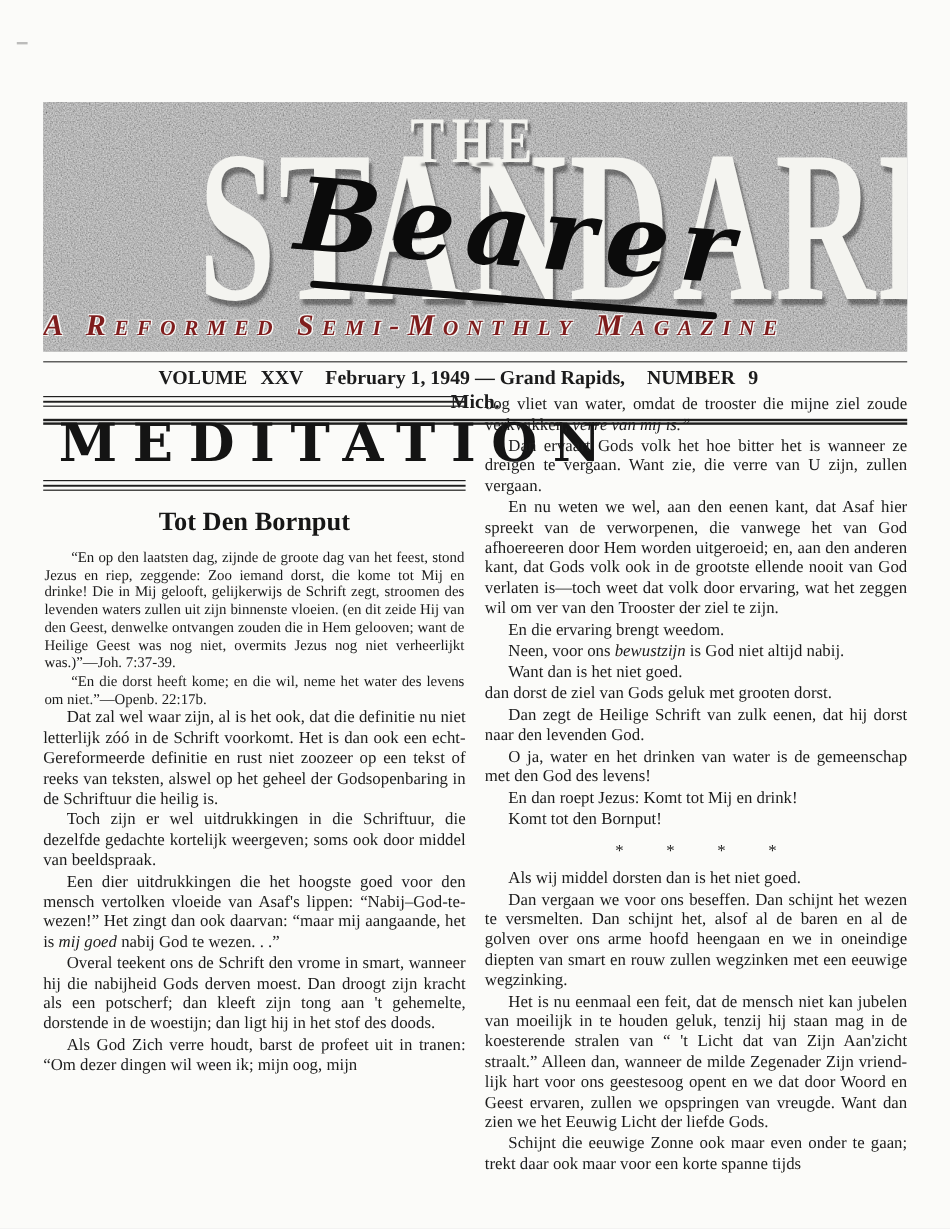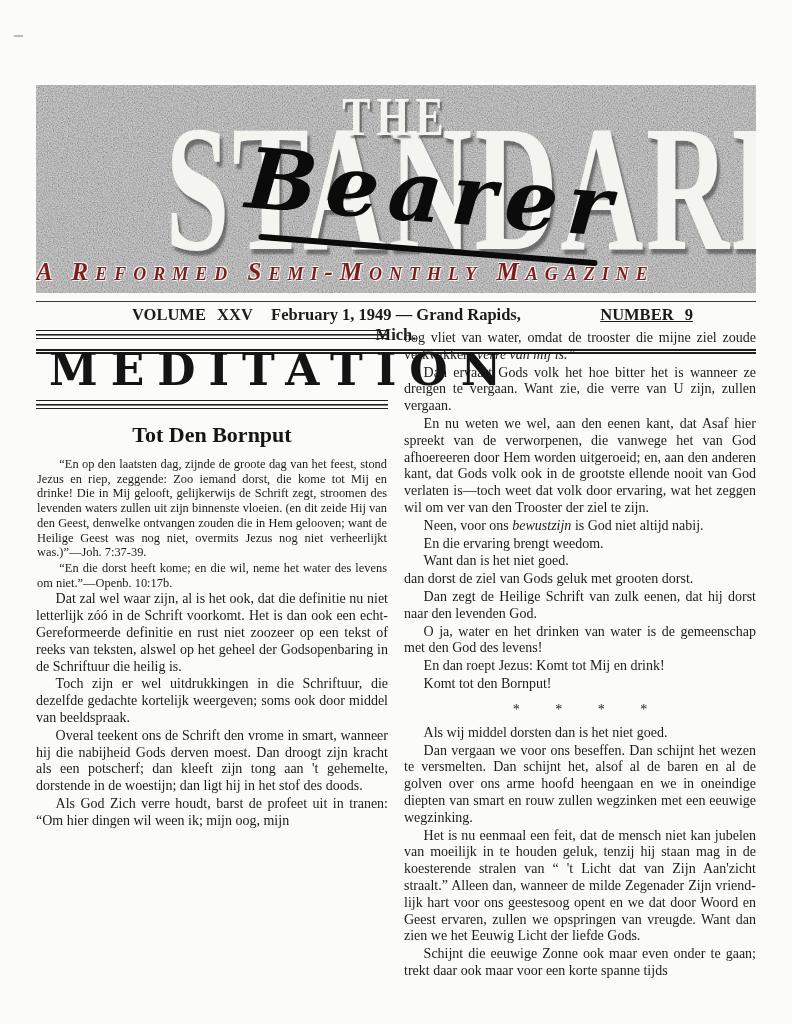--- a/index.html
+++ b/index.html
@@ -45,21 +45,21 @@
 
   
   .issue-bar{
     position:absolute;left:36px;top:301px;width:720px;box-sizing:border-box;
     border-top:1px solid #3a3a3a;border-bottom:5px double #1e1e1e;
     padding:3px 2px 4px 2px;display:flex;align-items:baseline;
     font-family:"Liberation Serif",serif;font-weight:bold;font-size:16.5px;
   }
   .issue-bar .vol{width:30%;text-align:right;word-spacing:7px;}
   .issue-bar .date{width:40%;text-align:center;}
-  .issue-bar .num{width:30%;text-align:center;word-spacing:7px;text-decoration:underline;}
+  .issue-bar .num{width:30%;text-align:left;word-spacing:7px;}
 
   
   .cols{position:absolute;left:36px;top:330px;width:720px;display:flex;gap:16px;}
   .col-left{width:352px;}
   .col-right{width:352px;}
 
   .rule3{
     height:7px;border-top:1.6px solid #1f1f1f;border-bottom:1.6px solid #1f1f1f;
     background-image:linear-gradient(#1f1f1f,#1f1f1f);
     background-size:100% 1.6px;background-position:center;background-repeat:no-repeat;
@@ -115,33 +115,34 @@
   </div>
 
   <div class="cols">
     <div class="col-left">
       <div class="rule3"></div>
       <div class="section-title">MEDITATION</div>
       <div class="rule3"></div>
       <div class="art-title">Tot Den Bornput</div>
       <div>
           <p class="epi"><span>“En op den laatsten dag, zijnde de groote dag van het feest, stond Jezus en riep, zeggende: Zoo iemand dorst, die kome tot Mij en drinke!  Die in Mij gelooft, gelijkerwijs de Schrift zegt, stroomen des levenden waters zullen uit zijn binnenste vloeien. (en dit zeide Hij van den Geest, denwelke ontvangen zouden die in Hem gelooven; want de Heilige Geest was nog niet, overmits Jezus nog niet verheerlijkt was.)”—Joh. 7:37-39.</span></p>
-          <p class="epi"><span>“En die dorst heeft kome; en die wil, neme het water des levens om niet.”—Openb. 10:17b.</span></p>
+          <p class="epi"><span>“En die dorst heeft kome; en die wil, neme het water des levens om niet.”—Openb. 22:17b.</span></p>
           <p class="body-p"><span>Dat zal wel waar zijn, al is het ook, dat die definitie nu niet letterlijk zóó in de Schrift voorkomt.  Het is dan ook een echt-Gereformeerde definitie en rust niet zoozeer op een tekst of reeks van teksten, alswel op het geheel der Godsopenbaring in de Schriftuur die heilig is.</span></p>
           <p class="body-p"><span>Toch zijn er wel uitdrukkingen in die Schriftuur, die dezelfde gedachte kortelijk weergeven; soms ook door middel van beeldspraak.</span></p>
+          <p class="body-p"><span>Een dier uitdrukkingen die het hoogste goed voor den mensch vertolken vloeide van Asaf's lippen:  “Nabij–God-te-wezen!” Het zingt dan ook daarvan: “maar mij aangaande, het is </span><span class="it">mij goed</span><span> nabij God te wezen. . .”</span></p>
           <p class="body-p"><span>Overal teekent ons de Schrift den vrome in smart, wanneer hij die nabijheid Gods derven moest.  Dan droogt zijn kracht als een potscherf; dan kleeft zijn tong aan 't gehemelte, dorstende in de woestijn; dan ligt hij in het stof des doods.</span></p>
-          <p class="body-p"><span>Als God Zich verre houdt, barst de profeet uit in tranen: “Om hier dingen wil ween ik; mijn oog, mijn</span></p>
+          <p class="body-p"><span>Als God Zich verre houdt, barst de profeet uit in tranen: “Om dezer dingen wil ween ik; mijn oog, mijn</span></p>
         </div>
     </div>
     <div class="col-right">
         <p class="body-p noindent"><span>oog vliet van water, omdat de trooster die mijne ziel zoude verkwikken, </span><span class="it">verre van mij is.”</span></p>
         <p class="body-p"><span>Dan ervaart Gods volk het hoe bitter het is wanneer ze dreigen te vergaan.  Want zie, die verre van U zijn, zullen vergaan.</span></p>
         <p class="body-p"><span>En nu weten we wel, aan den eenen kant, dat Asaf hier spreekt van de verworpenen, die vanwege het van God afhoereeren door Hem worden uitgeroeid; en, aan den anderen kant, dat Gods volk ook in de grootste ellende nooit van God verlaten is—toch weet dat volk door ervaring, wat het zeggen wil om ver van den Trooster der ziel te zijn.</span></p>
+        <p class="body-p"><span>En die ervaring brengt weedom.</span></p>
         <p class="body-p"><span>Neen, voor ons </span><span class="it">bewustzijn</span><span> is God niet altijd nabij.</span></p>
-        <p class="body-p"><span>En die ervaring brengt weedom.</span></p>
         <p class="body-p"><span>Want dan is het niet goed.</span></p>
         <p class="body-p noindent"><span>dan dorst de ziel van Gods geluk met grooten dorst.</span></p>
         <p class="body-p"><span>Dan zegt de Heilige Schrift van zulk eenen, dat hij dorst naar den levenden God.</span></p>
         <p class="body-p"><span>O ja, water en het drinken van water is de gemeenschap met den God des levens!</span></p>
         <p class="body-p"><span>En dan roept Jezus: Komt tot Mij en drink!</span></p>
         <p class="body-p"><span>Komt tot den Bornput!</span></p>
         <p class="stars"><span>*  *  *  *</span></p>
         <p class="body-p"><span>Als wij middel dorsten dan is het niet goed.</span></p>
         <p class="body-p"><span>Dan vergaan we voor ons beseffen.  Dan schijnt het wezen te versmelten.  Dan schijnt het, alsof al de baren en al de golven over ons arme hoofd heengaan en we in oneindige diepten van smart en rouw zullen wegzinken met een eeuwige wegzinking.</span></p>
         <p class="body-p"><span>Het is nu eenmaal een feit, dat de mensch niet kan jubelen van moeilijk in te houden geluk, tenzij hij staan mag in de koesterende stralen van “ 't Licht dat van Zijn Aan'zicht straalt.”  Alleen dan, wanneer de milde Zegenader Zijn vriend-lijk hart voor ons geestesoog opent en we dat door Woord en Geest ervaren, zullen we opspringen van vreugde.  Want dan zien we het Eeuwig Licht der liefde Gods.</span></p>

